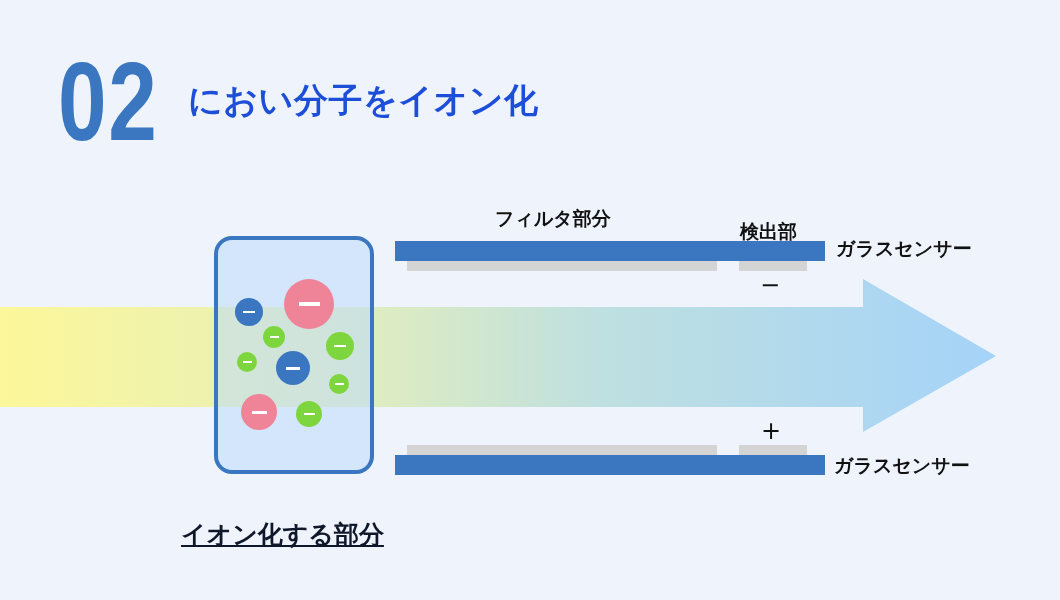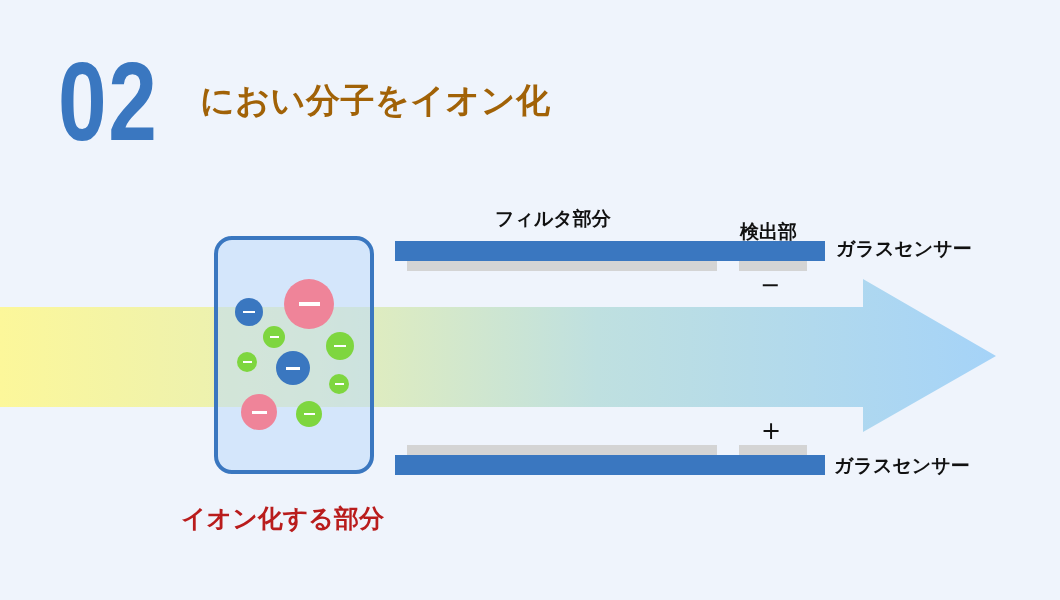--- a/index.html
+++ b/index.html
@@ -10,39 +10,39 @@
   }
   .abs { position:absolute; }
   .step-number {
     left:58px; top:46px;
     font-family:"Liberation Sans", "DejaVu Sans", sans-serif;
     font-weight:bold; font-size:112px; line-height:112px;
     color:#3a77c0; letter-spacing:2px;
     transform:scaleX(0.78); transform-origin:left top;
   }
   .title {
-    left:200px; top:80px; font-size:34px; font-weight:bold; color:#a16207;
+    left:188px; top:80px; font-size:34px; font-weight:bold; color:#1d4ed8;
     line-height:40px; letter-spacing:0.5px;
   }
   .arrow-svg { left:0; top:270px; }
   .chamber {
     left:214px; top:236px; width:152px; height:230px;
     border:4px solid #3a77c0; border-radius:18px;
     background:rgba(190,218,250,0.55);
   }
   .ion {
     position:absolute; border-radius:50%;
     display:flex; align-items:center; justify-content:center;
   }
   .ion .minus { background:#fff; display:block; }
   .blue-bar { background:#3a77c0; height:20px; }
   .gray-strip { background:#d4d4d4; height:10px; }
   .label-black { font-size:19px; font-weight:bold; color:#111; line-height:22px; white-space:nowrap; }
   .sign { font-size:24px; color:#111; line-height:24px; }
-  .ion-label { left:181px; top:504px; font-size:25px; font-weight:bold; color:#b91c1c; line-height:30px; }
+  .ion-label { left:181px; top:520px; font-size:25px; font-weight:bold; color:#0f172a; line-height:30px;text-decoration:underline; }
 </style>
 </head>
 <body>
 
 <div class="abs step-number">02</div>
 <div class="abs title">におい分子をイオン化</div>
 
 <svg class="abs arrow-svg" width="1060" height="170" viewBox="0 270 1060 170">
   <defs>
     <linearGradient id="flowgrad" x1="0" y1="0" x2="1" y2="0" gradientUnits="objectBoundingBox">

